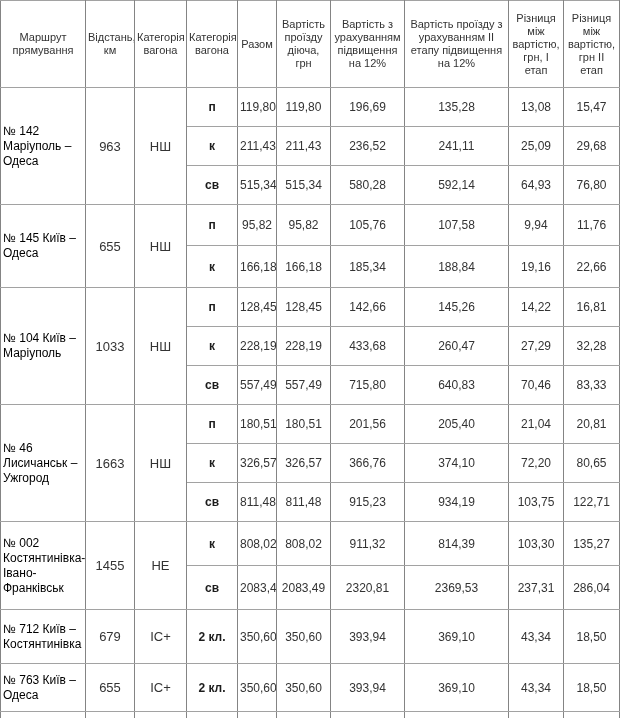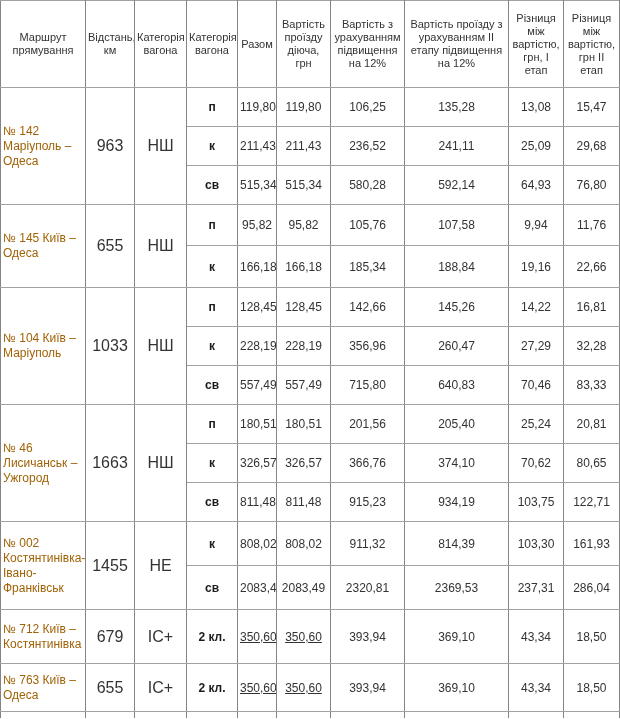--- a/index.html
+++ b/index.html
@@ -29,42 +29,41 @@
     font-size:11px;
     line-height:13px;
     text-align:center;
     color:#333333;
   }
   td.route-cell {
     font-size:12px;
     line-height:15px;
     text-align:left;
     padding-left:3px;
-    color:#a16207;
+    color:#000000;
   }
   td.center-cell {
-    font-size:16px;
+    font-size:13px;
     text-align:center;
     color:#333333;
   }
   td.wagon-cell {
     font-size:12px;
     font-weight:bold;
     text-align:center;
     color:#1c1c1c;
   }
   td.num-cell {
     font-size:12px;
     text-align:center;
     color:#333333;
   }
   td.vbottom {
     vertical-align:bottom;
     padding-bottom:7px;
-    text-decoration:underline;
   }
   tr.partial-row td {
     border-bottom:none;
   }
 </style>
 </head>
 <body>
 
 <table class="fare">
   <colgroup>
@@ -94,21 +93,21 @@
     </tr>
   </thead>
   <tbody>
       <tr style="height: 39px;">
         <td class="route-cell" rowspan="3">№ 142 Маріуполь – Одеса</td>
         <td class="center-cell" rowspan="3">963</td>
         <td class="center-cell" rowspan="3">НШ</td>
         <td class="wagon-cell">п</td>
         <td class="num-cell">119,80</td>
         <td class="num-cell">119,80</td>
-        <td class="num-cell">106,25</td>
+        <td class="num-cell">196,69</td>
         <td class="num-cell">135,28</td>
         <td class="num-cell">13,08</td>
         <td class="num-cell">15,47</td>
       </tr>
       <tr style="height: 39px;">
         <td class="wagon-cell">к</td>
         <td class="num-cell">211,43</td>
         <td class="num-cell">211,43</td>
         <td class="num-cell">236,52</td>
         <td class="num-cell">241,11</td>
@@ -154,21 +153,21 @@
         <td class="num-cell">128,45</td>
         <td class="num-cell">142,66</td>
         <td class="num-cell">145,26</td>
         <td class="num-cell">14,22</td>
         <td class="num-cell">16,81</td>
       </tr>
       <tr style="height: 39px;">
         <td class="wagon-cell">к</td>
         <td class="num-cell">228,19</td>
         <td class="num-cell">228,19</td>
-        <td class="num-cell">356,96</td>
+        <td class="num-cell">433,68</td>
         <td class="num-cell">260,47</td>
         <td class="num-cell">27,29</td>
         <td class="num-cell">32,28</td>
       </tr>
       <tr style="height: 39px;">
         <td class="wagon-cell">св</td>
         <td class="num-cell">557,49</td>
         <td class="num-cell">557,49</td>
         <td class="num-cell">715,80</td>
         <td class="num-cell">640,83</td>
@@ -177,30 +176,30 @@
       </tr>
       <tr style="height: 39px;">
         <td class="route-cell" rowspan="3">№ 46 Лисичанськ – Ужгород</td>
         <td class="center-cell" rowspan="3">1663</td>
         <td class="center-cell" rowspan="3">НШ</td>
         <td class="wagon-cell">п</td>
         <td class="num-cell">180,51</td>
         <td class="num-cell">180,51</td>
         <td class="num-cell">201,56</td>
         <td class="num-cell">205,40</td>
-        <td class="num-cell">25,24</td>
+        <td class="num-cell">21,04</td>
         <td class="num-cell">20,81</td>
       </tr>
       <tr style="height: 39px;">
         <td class="wagon-cell">к</td>
         <td class="num-cell">326,57</td>
         <td class="num-cell">326,57</td>
         <td class="num-cell">366,76</td>
         <td class="num-cell">374,10</td>
-        <td class="num-cell">70,62</td>
+        <td class="num-cell">72,20</td>
         <td class="num-cell">80,65</td>
       </tr>
       <tr style="height: 39px;">
         <td class="wagon-cell">св</td>
         <td class="num-cell">811,48</td>
         <td class="num-cell">811,48</td>
         <td class="num-cell">915,23</td>
         <td class="num-cell">934,19</td>
         <td class="num-cell">103,75</td>
         <td class="num-cell">122,71</td>
@@ -208,21 +207,21 @@
       <tr style="height: 44px;">
         <td class="route-cell" rowspan="2">№ 002 Костянтинівка-Івано-Франківськ</td>
         <td class="center-cell" rowspan="2">1455</td>
         <td class="center-cell" rowspan="2">НЕ</td>
         <td class="wagon-cell">к</td>
         <td class="num-cell">808,02</td>
         <td class="num-cell">808,02</td>
         <td class="num-cell">911,32</td>
         <td class="num-cell">814,39</td>
         <td class="num-cell">103,30</td>
-        <td class="num-cell">161,93</td>
+        <td class="num-cell">135,27</td>
       </tr>
       <tr style="height: 44px;">
         <td class="wagon-cell">св</td>
         <td class="num-cell">2083,49</td>
         <td class="num-cell">2083,49</td>
         <td class="num-cell">2320,81</td>
         <td class="num-cell">2369,53</td>
         <td class="num-cell">237,31</td>
         <td class="num-cell">286,04</td>
       </tr>

